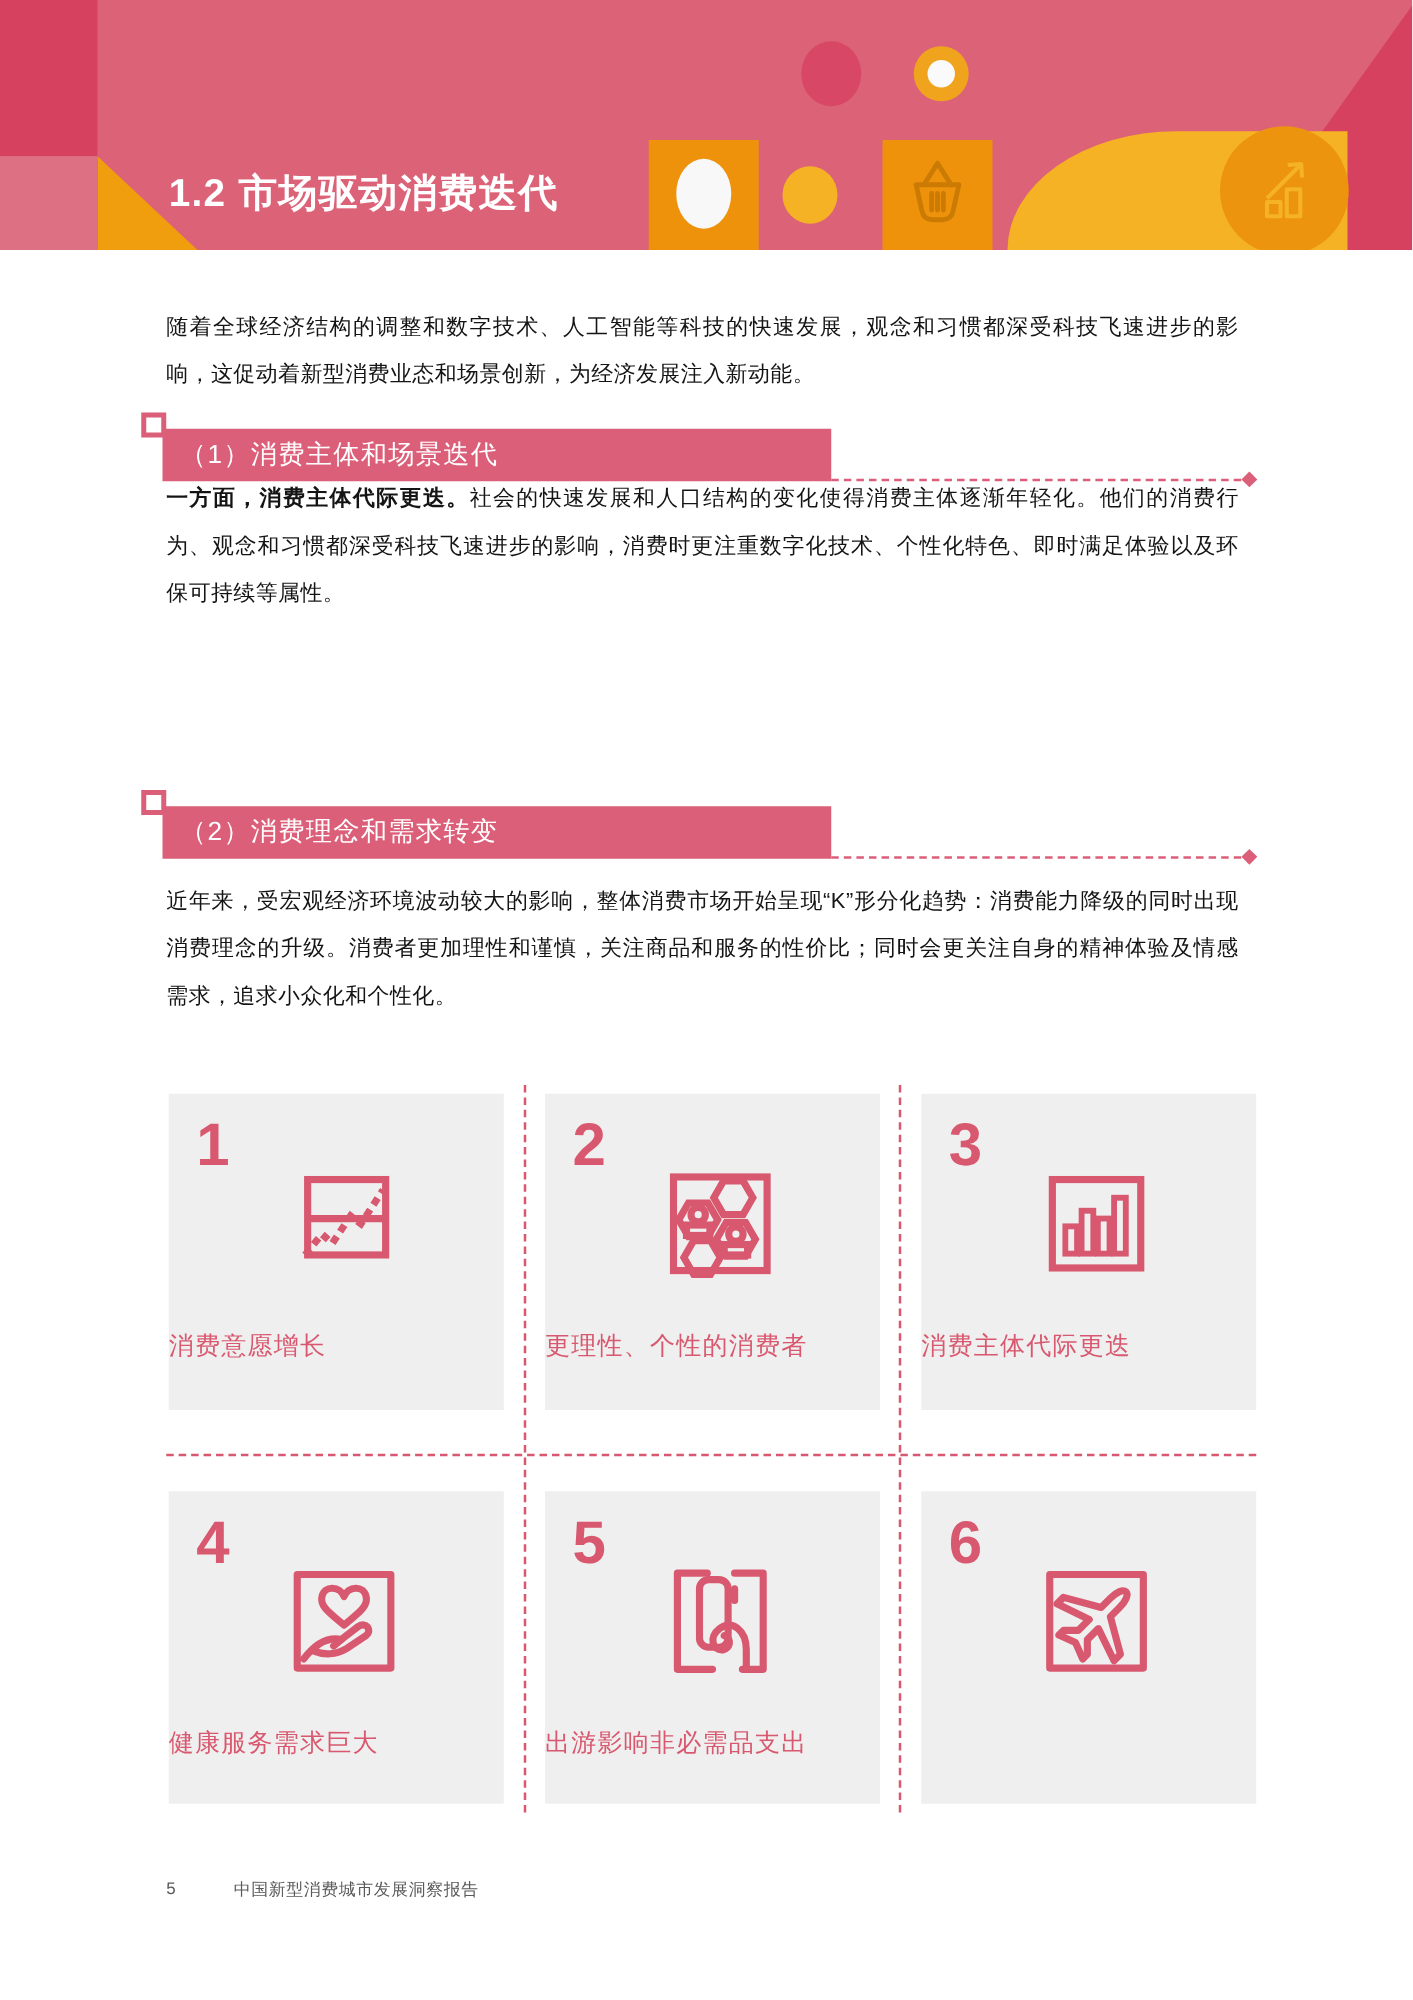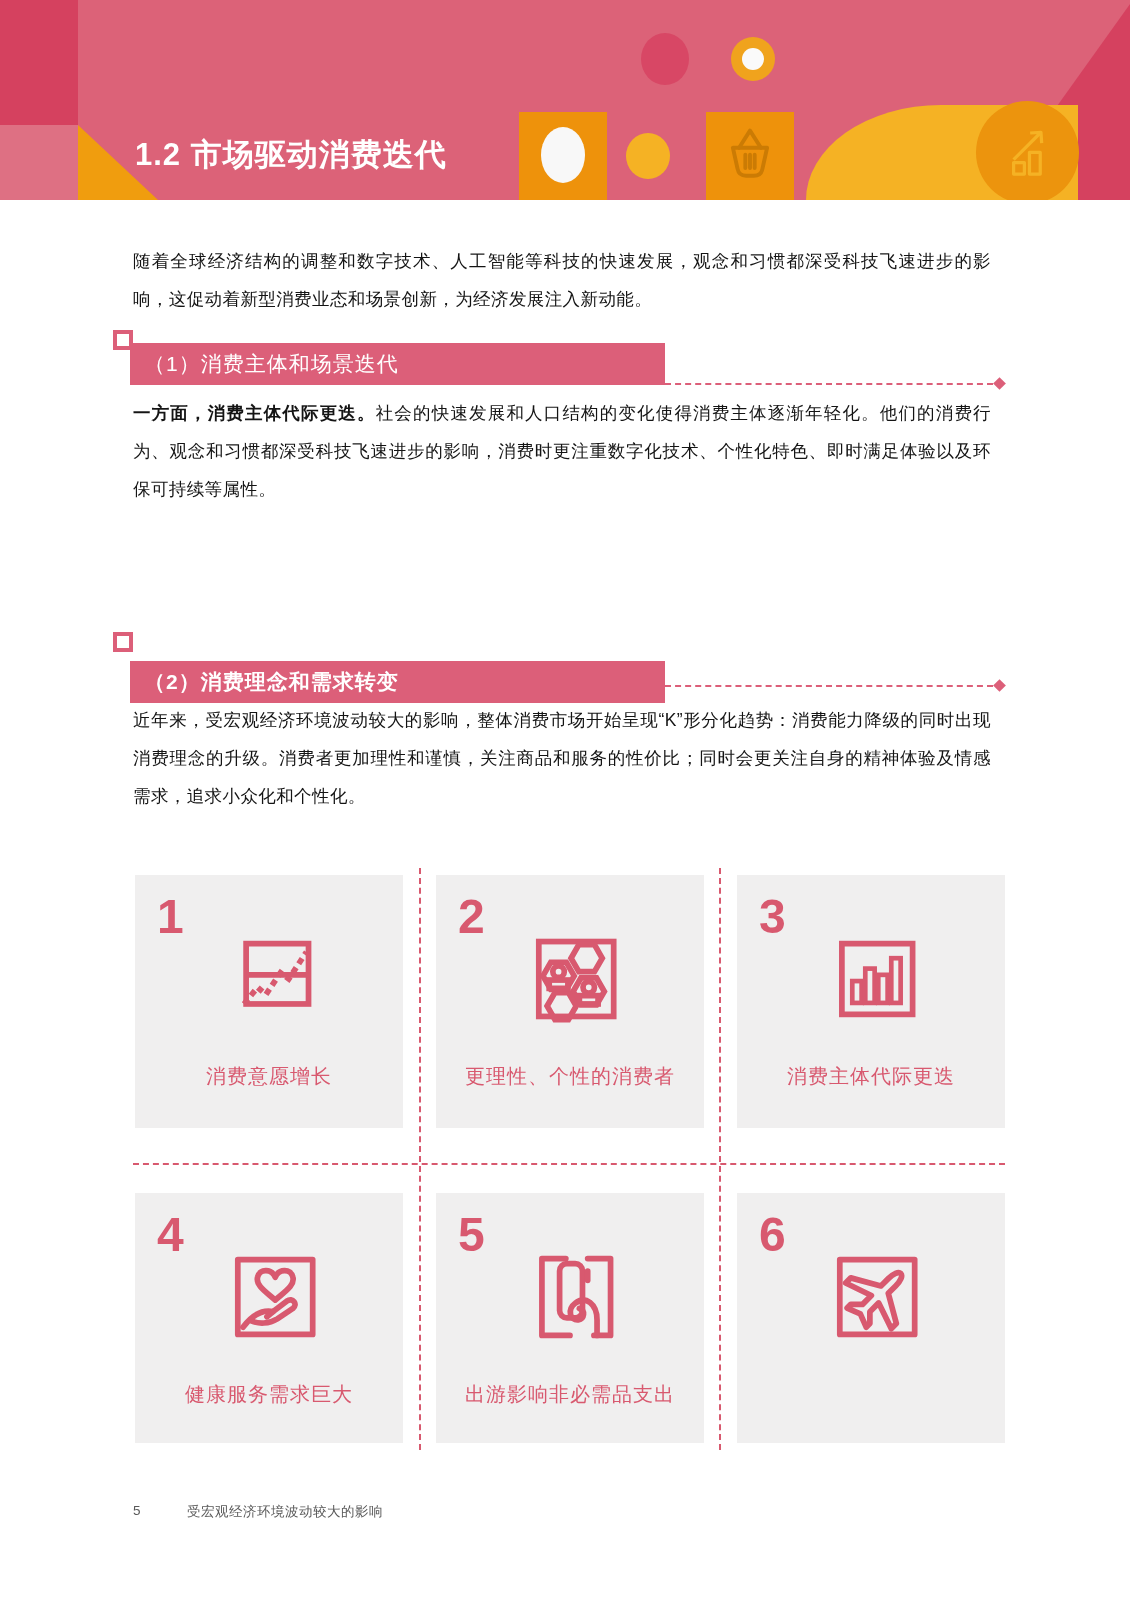--- a/index.html
+++ b/index.html
@@ -26,44 +26,44 @@
   .white-ellipse{position:absolute;left:22px;top:15px;width:44px;height:56px;border-radius:50%;background:#F8F8F8;}
   .hdr-growth-circle{position:absolute;left:976px;top:101px;width:103px;height:103px;border-radius:50%;
         background:#EC940D;display:flex;align-items:center;justify-content:center;}
   .hdr-title{position:absolute;left:135px;top:134px;margin:0;color:#ffffff;font-size:31px;font-weight:bold;letter-spacing:1px;}
 
   
   .para{position:absolute;left:133px;width:858px;margin:0;font-size:17.5px;line-height:38px;color:#141414;
         text-align:justify;letter-spacing:0.4px;}
   .para b{font-weight:bold;}
   .p-intro{top:242px;}
-  .p-sub1{top:394px;}
+  .p-sub1{top:379px;}
   .p-sub2{top:509px;}
   .p-sec2{top:701px;}
 
   
   .notch{position:absolute;width:20px;height:20px;background:#ffffff;border:4px solid #DC5F79;box-sizing:border-box;left:113px;}
   .notch1{top:330px;} .notch2{top:632px;}
   .secbar{position:absolute;left:130px;width:535px;height:42px;background:#DC5F79;color:#ffffff;
         font-size:21px;line-height:42px;padding-left:14px;box-sizing:border-box;letter-spacing:1px;}
-  .secbar1{top:343px;} .secbar2{top:661px;font-weight:bold;}
+  .secbar1{top:343px;} .secbar2{top:645px;}
   .dashline{position:absolute;left:665px;width:328px;border-top:2px dashed #DC5F79;}
   .dash1{top:383px;} .dash2{top:685px;}
   .diamond{position:absolute;left:995px;width:9px;height:9px;background:#DC5F79;transform:rotate(45deg);}
   .dia1{top:379px;} .dia2{top:681px;}
 
   
   .grid{position:absolute;left:133px;top:868px;width:872px;height:582px;}
   .vdash{position:absolute;top:0;height:582px;border-left:2px dashed #D8596F;}
   .vdash1{left:286px;} .vdash2{left:586px;}
   .hdash{position:absolute;left:0;top:295px;width:872px;border-top:2px dashed #D8596F;}
   .card{position:absolute;width:268px;height:253px;background:#F0EFEF;}
   .card .num{position:absolute;left:22px;top:18px;font-size:48px;font-weight:bold;color:#D8596F;line-height:1;}
   .card .icon{position:absolute;left:50%;top:52px;transform:translateX(-44%);}
-  .card .label{position:absolute;left:0;top:188px;width:100%;text-align:center;font-size:20px;color:#D8596F;letter-spacing:1px;}
+  .card .label{position:absolute;left:0;top:188px;width:100%;font-size:20px;color:#D8596F;letter-spacing:1px;}
   .c1{left:2px;top:7px;} .c2{left:303px;top:7px;} .c3{left:604px;top:7px;}
   .c4{left:2px;top:325px;height:250px;} .c5{left:303px;top:325px;height:250px;} .c6{left:604px;top:325px;height:250px;}
   svg.cicon{stroke:#D8596F;fill:none;stroke-width:5.5;}
 
   
   .footer-num{position:absolute;left:133px;top:1503px;font-size:13.5px;color:#595959;}
   .footer-title{position:absolute;left:187px;top:1503px;font-size:13.5px;color:#595959;letter-spacing:0.5px;}
 </style>
 </head>
 <body>
@@ -210,15 +210,15 @@
           <rect x="14" y="14" width="72" height="72"></rect>
           <g transform="rotate(45 50 50)">
             <path d="M50 18 C53 18 55 23 55 30 L55 40 L81 55 L81 62 L55 53 L55 65 L63 73 L63 78 L50 73 L37 78 L37 73 L45 65 L45 53 L19 62 L19 55 L45 40 L45 30 C45 23 47 18 50 18 Z"></path>
           </g>
         </svg>
       </span>
     </div>
   </div>
 
   <div class="footer-num">5</div>
-  <div class="footer-title">受宏观经济环境波动较大的影响</div>
+  <div class="footer-title">中国新型消费城市发展洞察报告</div>
 
 </div>
 
 </body></html>

